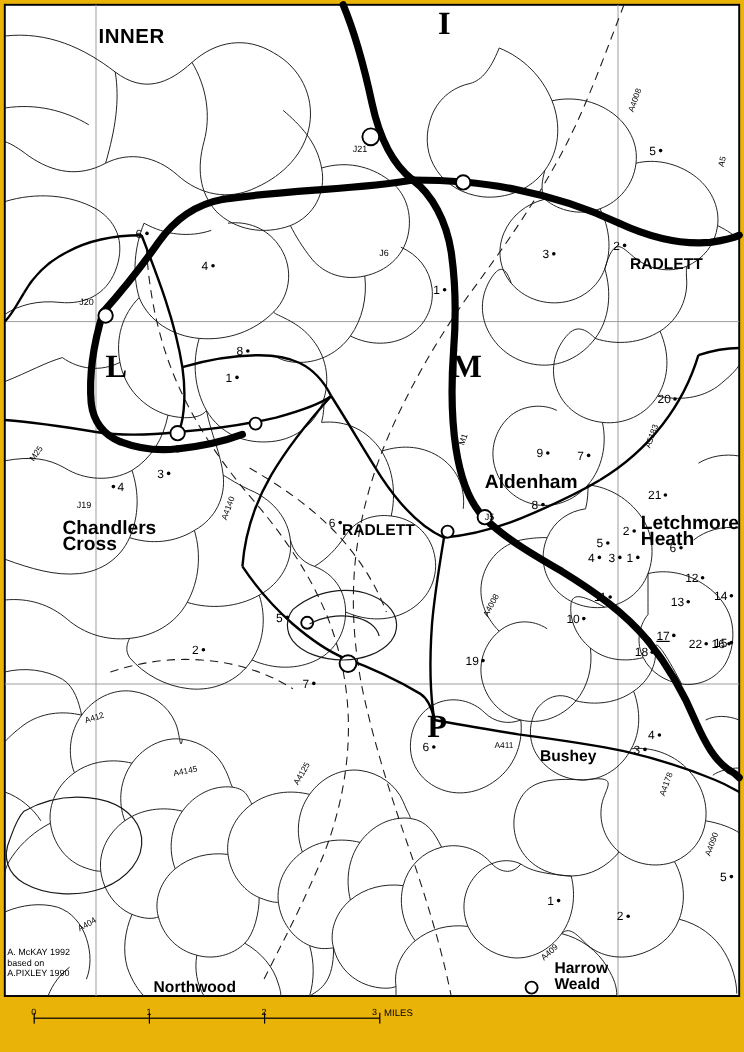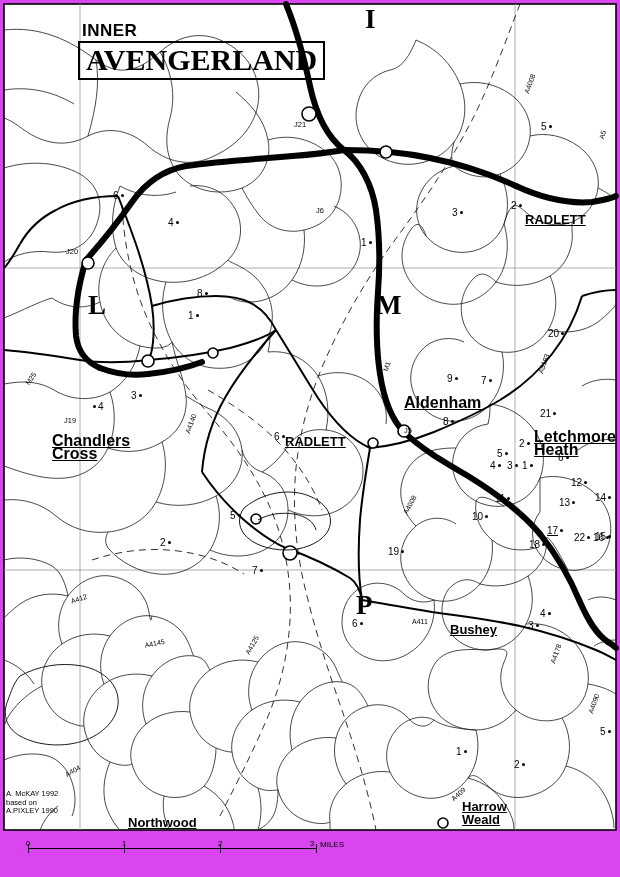--- a/index.html
+++ b/index.html
@@ -7,21 +7,21 @@
     padding: 0;
     background: #ffffff;
   }
   body {
     font-family: "Liberation Sans", sans-serif;
   }
   #map-root {
     position: relative;
     width: 620px;
     height: 877px;
-    background: #d946ef;
+    background: #eab308;
     overflow: hidden;
   }
   #map-svg {
     position: absolute;
     left: 0;
     top: 0;
     width: 620px;
     height: 877px;
   }
   .ovl {
@@ -64,21 +64,20 @@
     font-weight: bold;
     font-size: 27px;
     color: #000;
   }
   
   .town-label {
     font-family: "Liberation Sans", sans-serif;
     font-size: 13px;
     font-weight: bold;
     color: #000;
-    text-decoration: underline;
   }
   .town-label.small {
     font-size: 16px;
   }
   .town-label.two-line {
     line-height: 13px;
     white-space: normal;
     width: 70px;
     text-align: center;
   }
@@ -493,23 +492,20 @@
       <g stroke="#1a1a1a" stroke-width="1" fill="none">
         <path d="M244 508 C 256 498, 272 492, 288 492 C 304 492, 318 498, 326 508 C 332 516, 332 526, 326 534 C 318 544, 302 550, 286 550 C 268 550, 252 544, 244 534 C 238 526, 238 516, 244 508 Z"></path>
         <path d="M258 520 C 268 514, 282 512, 294 514 C 306 516, 314 522, 316 530"></path>
         <path d="M20 676 C 38 666, 60 662, 82 666 C 102 670, 116 682, 118 698 C 120 716, 106 732, 86 740 C 64 748, 38 746, 20 736 C 6 728, 2 714, 8 700 C 11 692, 14 682, 20 676 Z"></path>
       </g>
     </g>
   </svg>
 
   <div id="title-block">
     <div id="title-inner">INNER</div>
-    <div id="title-main-box">
-      <div id="title-main">AVENGERLAND</div>
-    </div>
   </div>
 
   <div class="ovl sector-letter" style="left:365px; top:4px;">I</div>
   <div class="ovl sector-letter" style="left:88px; top:290px;">L</div>
   <div class="ovl sector-letter" style="left:376px; top:290px;">M</div>
   <div class="ovl sector-letter" style="left:356px; top:590px;">P</div>
 
   <div class="ovl town-label" style="left:525px; top:212px;">RADLETT</div>
   <div class="ovl town-label small" style="left:404px; top:394px;">Aldenham</div>
   <div class="ovl town-label small two-line" style="left:534px; top:430px; width:74px; text-align:left;">Letchmore Heath</div>

